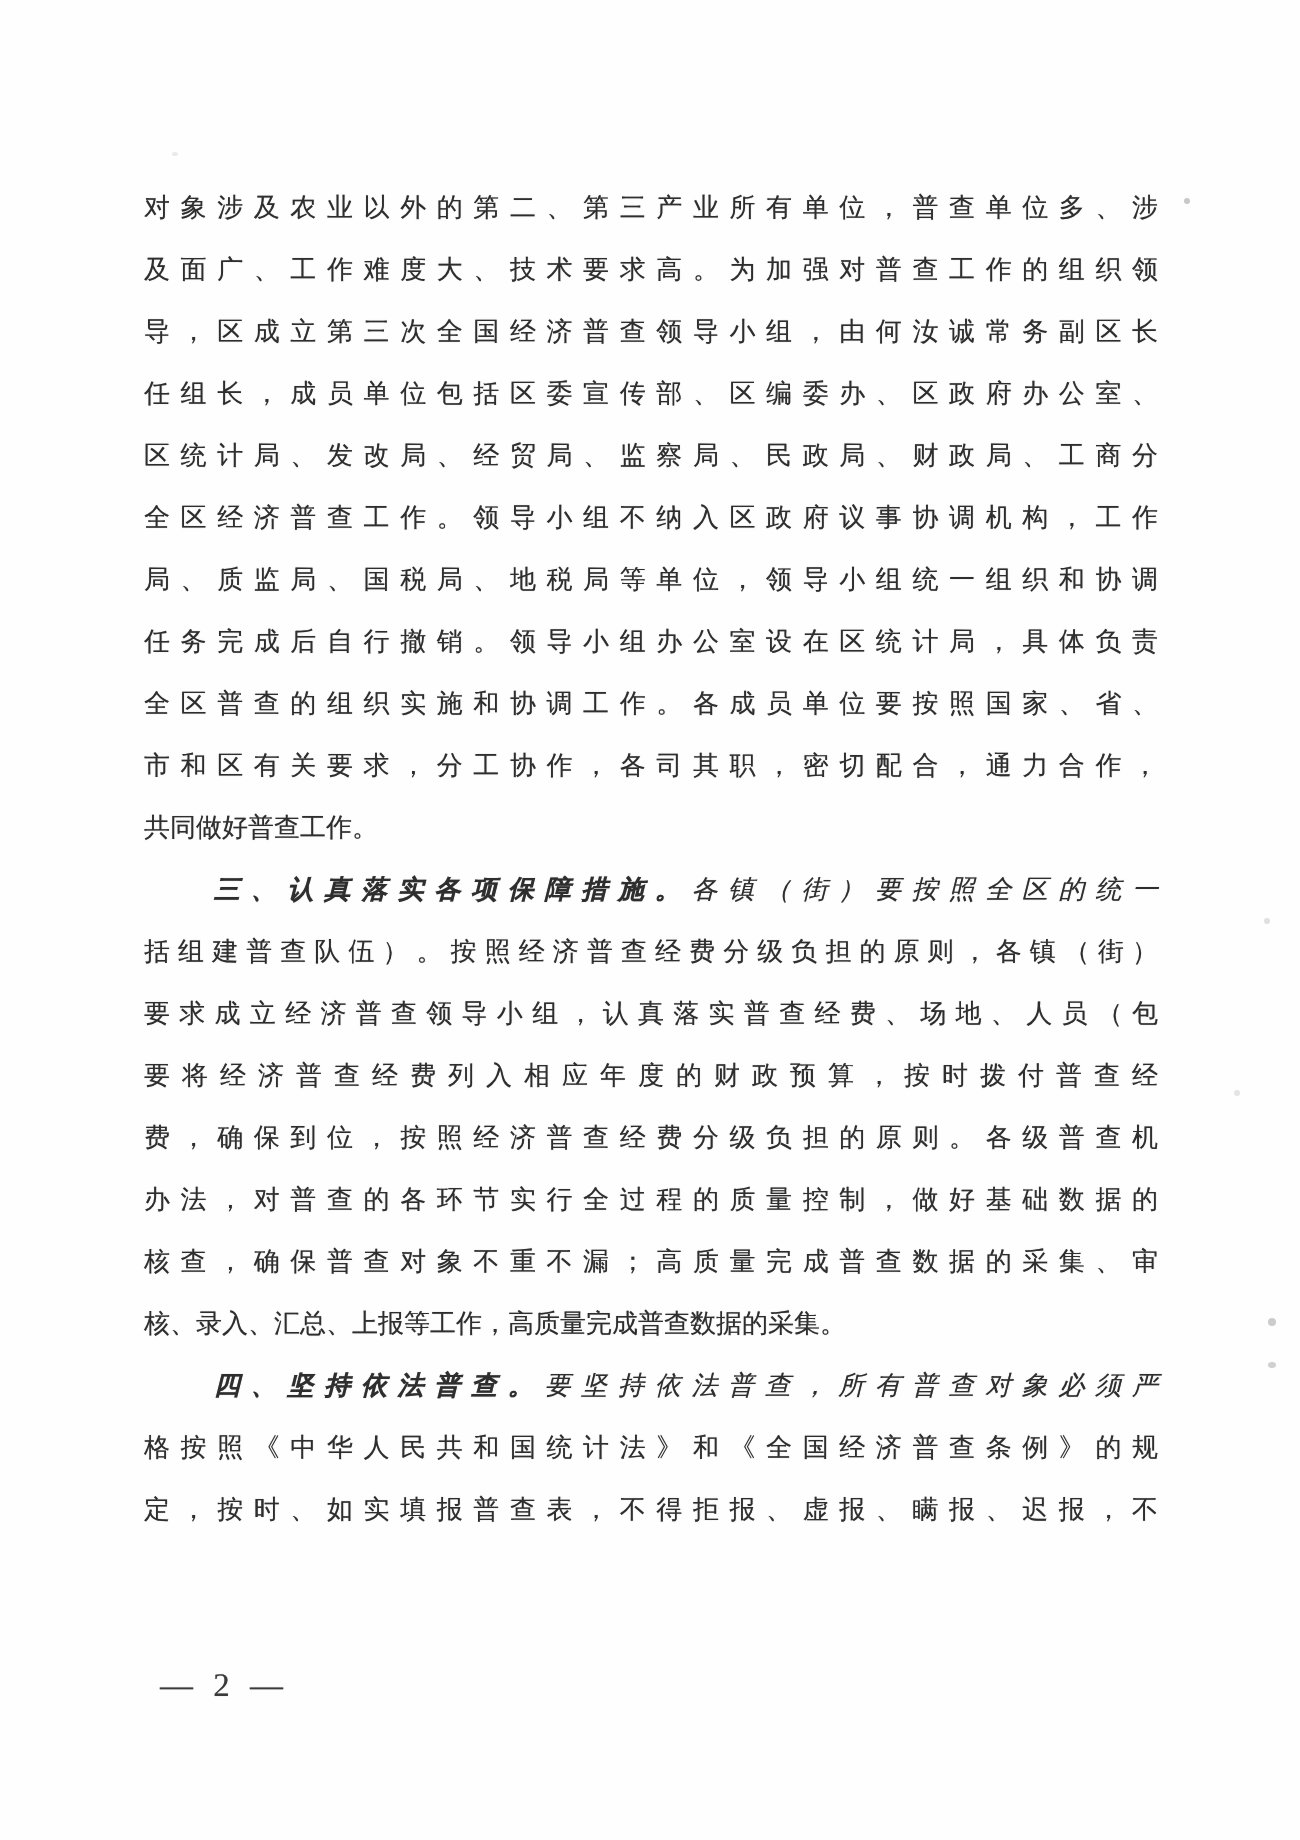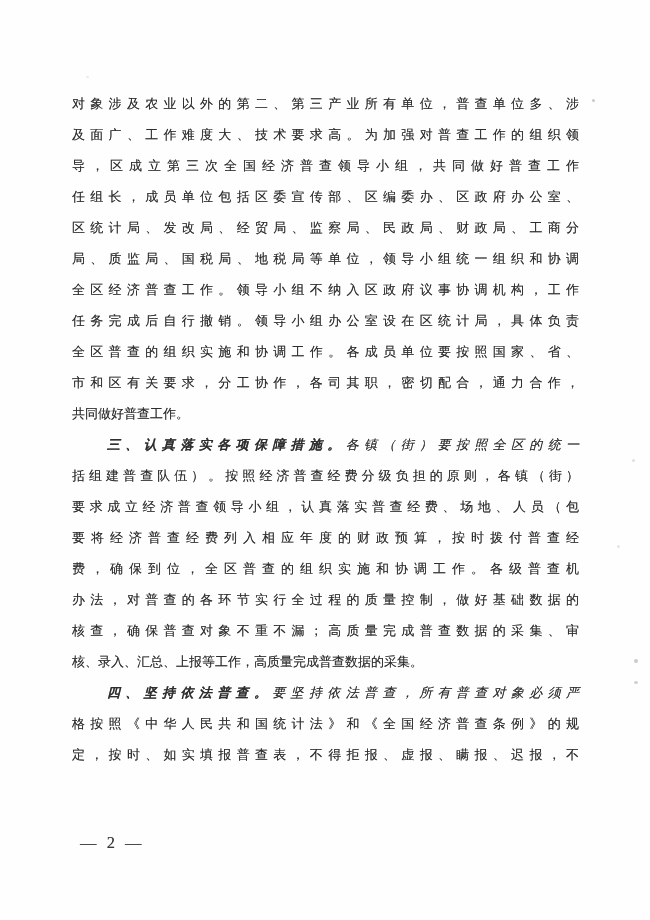--- a/index.html
+++ b/index.html
@@ -71,34 +71,34 @@
   .speck.s6 { left:  86px; top:  76px; width: 3px; height: 2px; opacity: 0.2; }
 </style>
 </head>
 <body>
 
 <div class="page">
 
   <div class="text-block">
       <div class="line"><span>对象涉及农业以外的第二、第三产业所有单位，普查单位多、涉</span></div>
       <div class="line"><span>及面广、工作难度大、技术要求高。为加强对普查工作的组织领</span></div>
-      <div class="line"><span>导，区成立第三次全国经济普查领导小组，共同做好普查工作</span></div>
+      <div class="line"><span>导，区成立第三次全国经济普查领导小组，由何汝诚常务副区长</span></div>
       <div class="line"><span>任组长，成员单位包括区委宣传部、区编委办、区政府办公室、</span></div>
       <div class="line"><span>区统计局、发改局、经贸局、监察局、民政局、财政局、工商分</span></div>
+      <div class="line"><span>全区经济普查工作。领导小组不纳入区政府议事协调机构，工作</span></div>
       <div class="line"><span>局、质监局、国税局、地税局等单位，领导小组统一组织和协调</span></div>
-      <div class="line"><span>全区经济普查工作。领导小组不纳入区政府议事协调机构，工作</span></div>
       <div class="line"><span>任务完成后自行撤销。领导小组办公室设在区统计局，具体负责</span></div>
       <div class="line"><span>全区普查的组织实施和协调工作。各成员单位要按照国家、省、</span></div>
       <div class="line"><span>市和区有关要求，分工协作，各司其职，密切配合，通力合作，</span></div>
       <div class="line end"><span>共同做好普查工作。</span></div>
       <div class="line indent"><span class="bold">三、认真落实各项保障措施。</span><span>各镇（街）要按照全区的统一</span></div>
       <div class="line"><span>括组建普查队伍）。按照经济普查经费分级负担的原则，各镇（街）</span></div>
       <div class="line"><span>要求成立经济普查领导小组，认真落实普查经费、场地、人员（包</span></div>
       <div class="line"><span>要将经济普查经费列入相应年度的财政预算，按时拨付普查经</span></div>
-      <div class="line"><span>费，确保到位，全区普查的组织实施和协调工作。各级普查机</span></div>
+      <div class="line"><span>费，确保到位，按照经济普查经费分级负担的原则。各级普查机</span></div>
       <div class="line"><span>办法，对普查的各环节实行全过程的质量控制，做好基础数据的</span></div>
       <div class="line"><span>核查，确保普查对象不重不漏；高质量完成普查数据的采集、审</span></div>
       <div class="line end"><span>核、录入、汇总、上报等工作，高质量完成普查数据的采集。</span></div>
       <div class="line indent"><span class="bold">四、坚持依法普查。</span><span>要坚持依法普查，所有普查对象必须严</span></div>
       <div class="line"><span>格按照《中华人民共和国统计法》和《全国经济普查条例》的规</span></div>
       <div class="line"><span>定，按时、如实填报普查表，不得拒报、虚报、瞒报、迟报，不</span></div>
     </div>
 
   <div class="footer">— 2 —</div>
 

